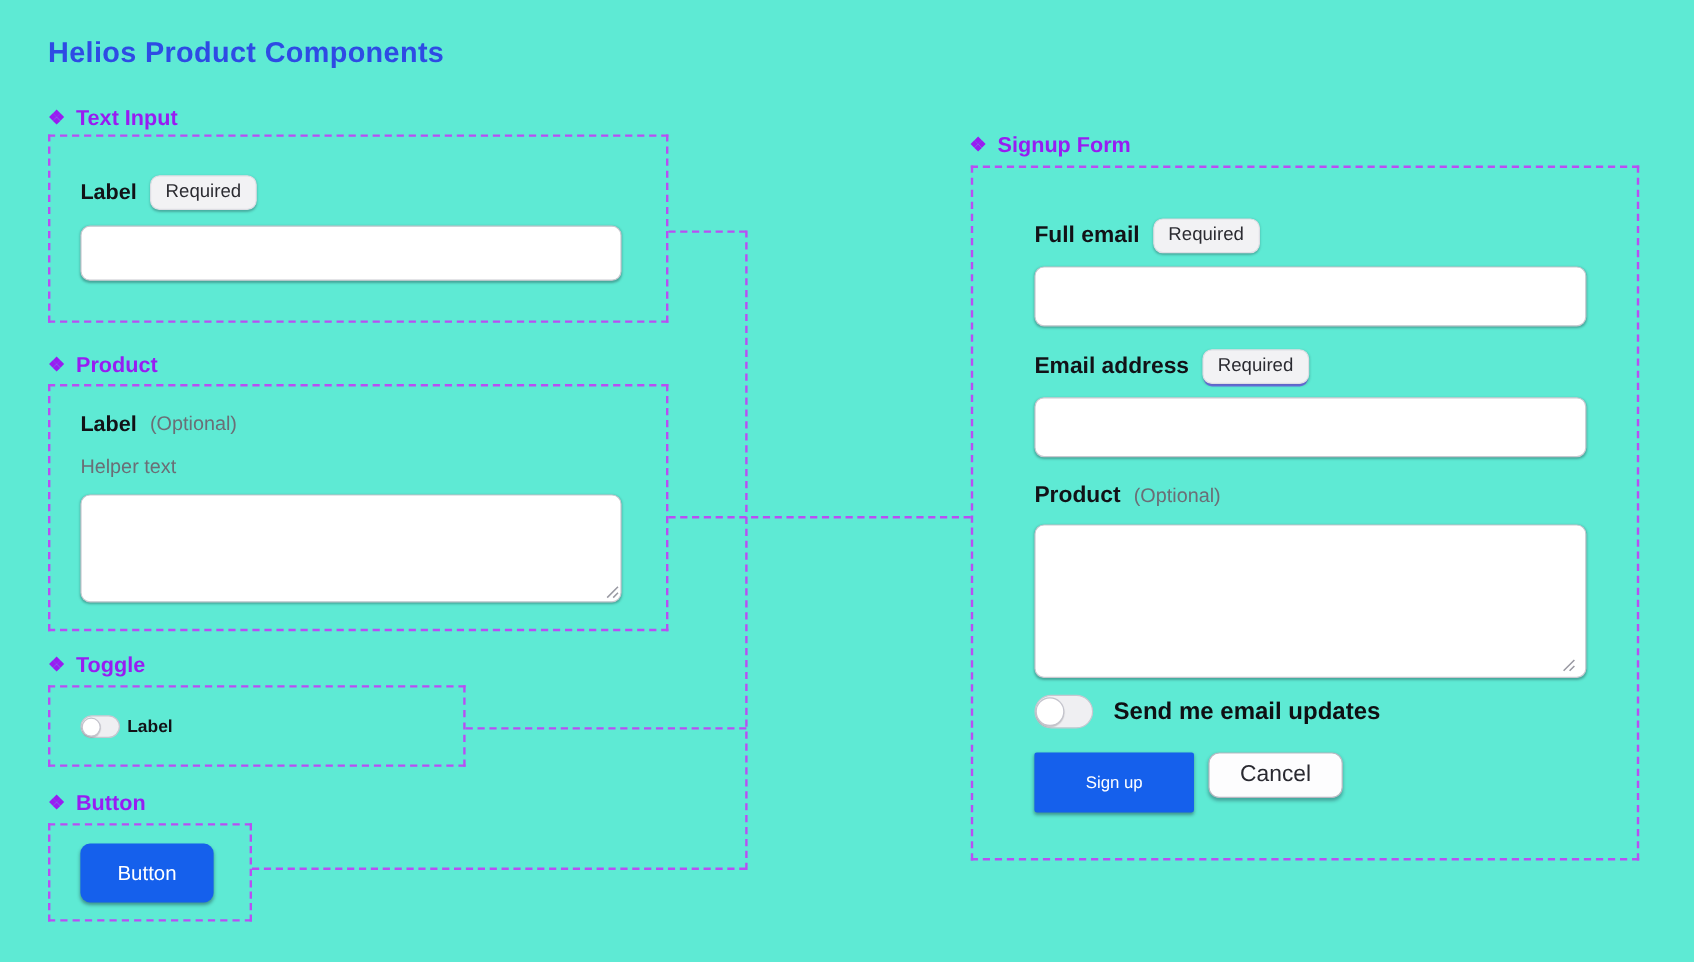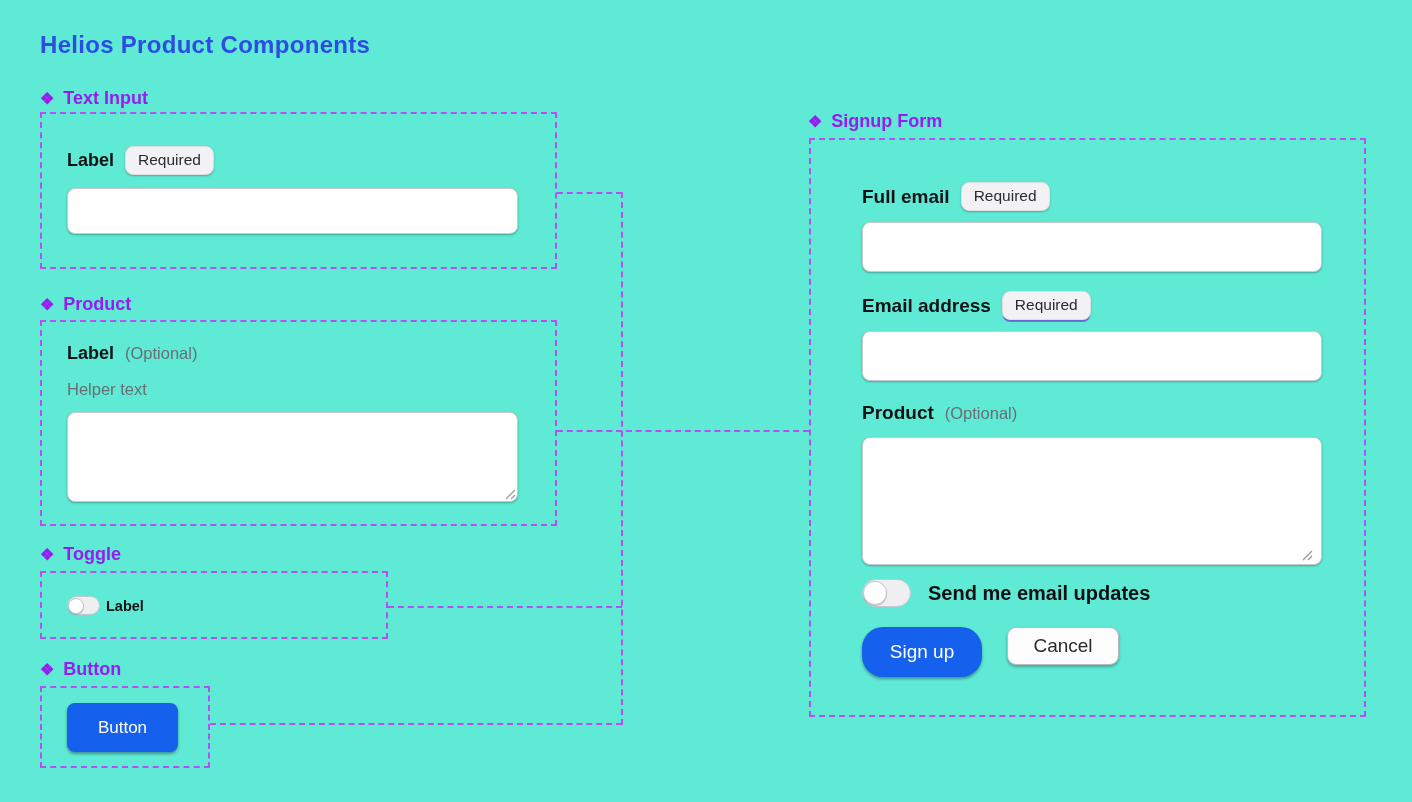--- a/index.html
+++ b/index.html
@@ -90,21 +90,21 @@
   #toggle-lg-label { position:absolute; left:928px; top:582px; font-size:20px; font-weight:700; color:#0F0F13; }
 
   
   .btn { position:absolute; display:flex; align-items:center; justify-content:center;
          border-radius:8px; cursor:pointer; font-family:"Liberation Sans",sans-serif; }
   .btn-primary { background:#1560EC; color:#fff; border:none;
                  box-shadow:0 2px 3px rgba(10,10,30,.38); font-weight:500; }
   .btn-secondary { background:#FDFDFE; color:#2A2A31; border:1.5px solid #B9B9C2;
                  border-radius:9px; box-shadow:0 2px 3px rgba(10,10,30,.30); }
   #btn-left   { left:67px;  top:703px; width:111px; height:49px; font-size:17px; }
-  #btn-signup { left:862px; top:627px; width:120px; height:50px; font-size:19px; border-radius:21px; }
+  #btn-signup { left:862px; top:627px; width:133px; height:50px; font-size:14px; border-radius:2px; }
   #btn-cancel { left:1007px; top:627px; width:112px; height:38px; font-size:19px; }
 </style>
 </head>
 <body>
 
 <div class="canvas">
 
   <div class="page-title" id="helios-title">Helios Product Components</div>
 
   <div class="seclabel" id="sec-text-input">

